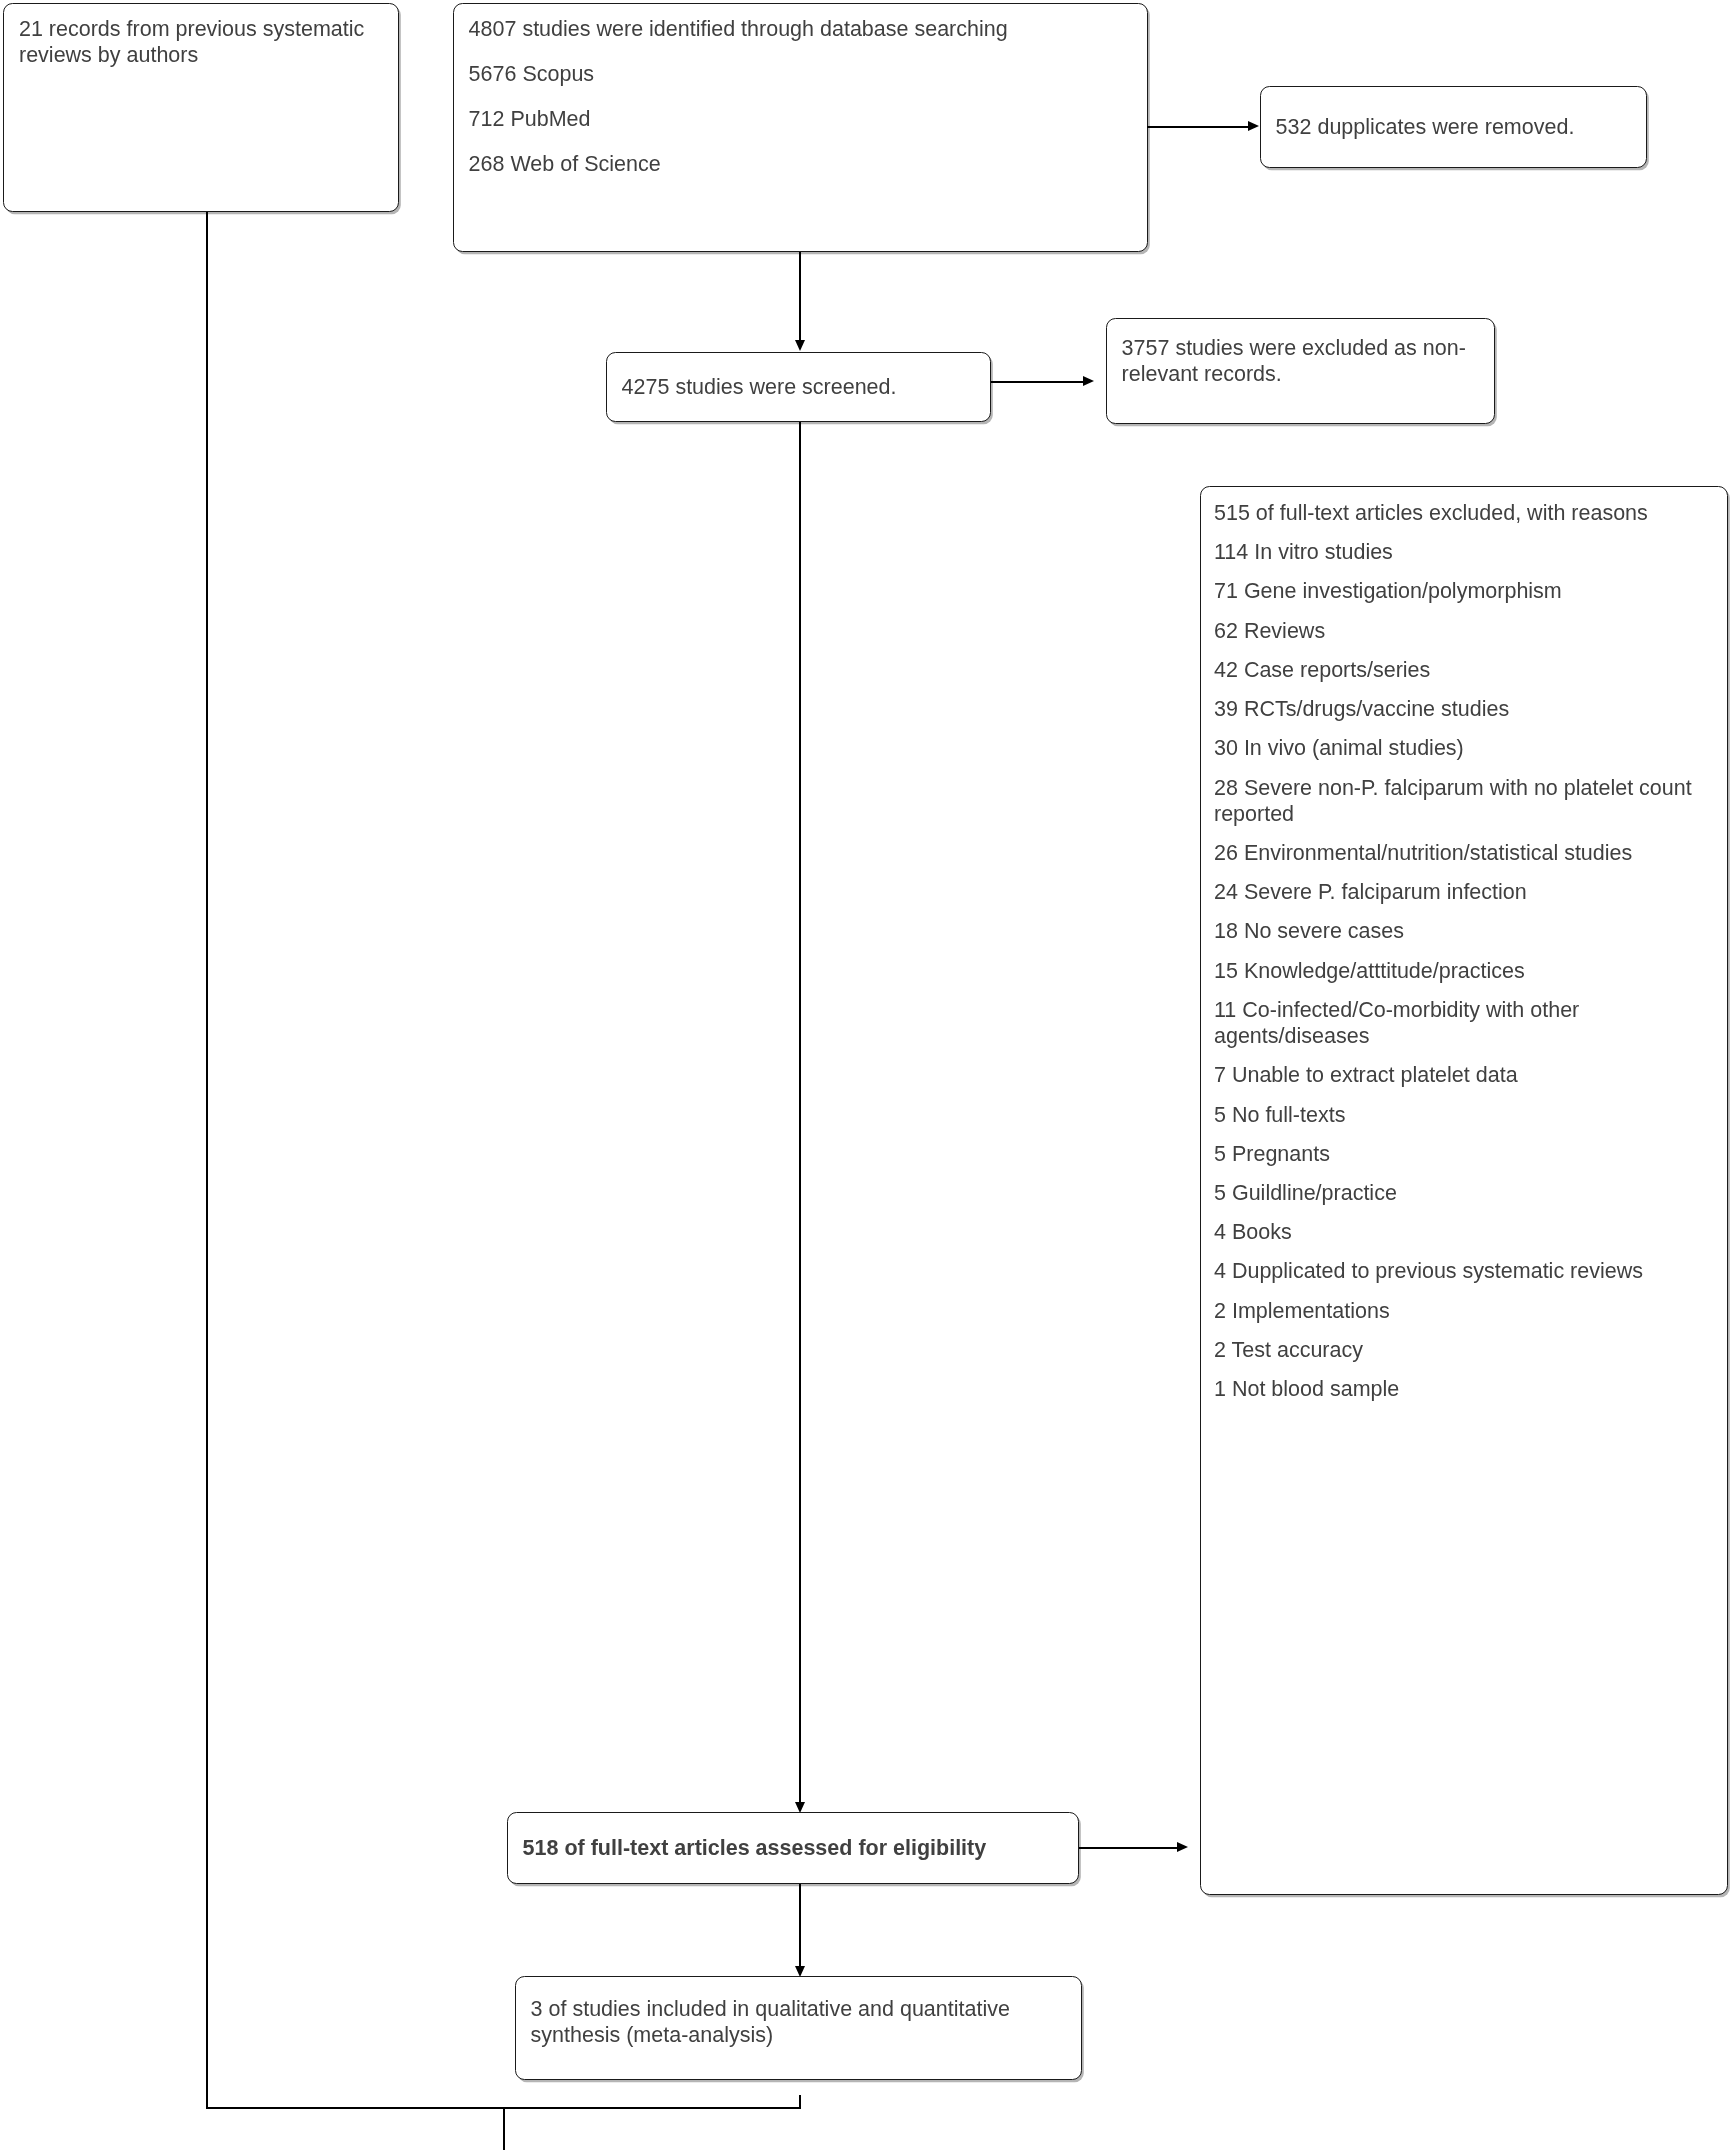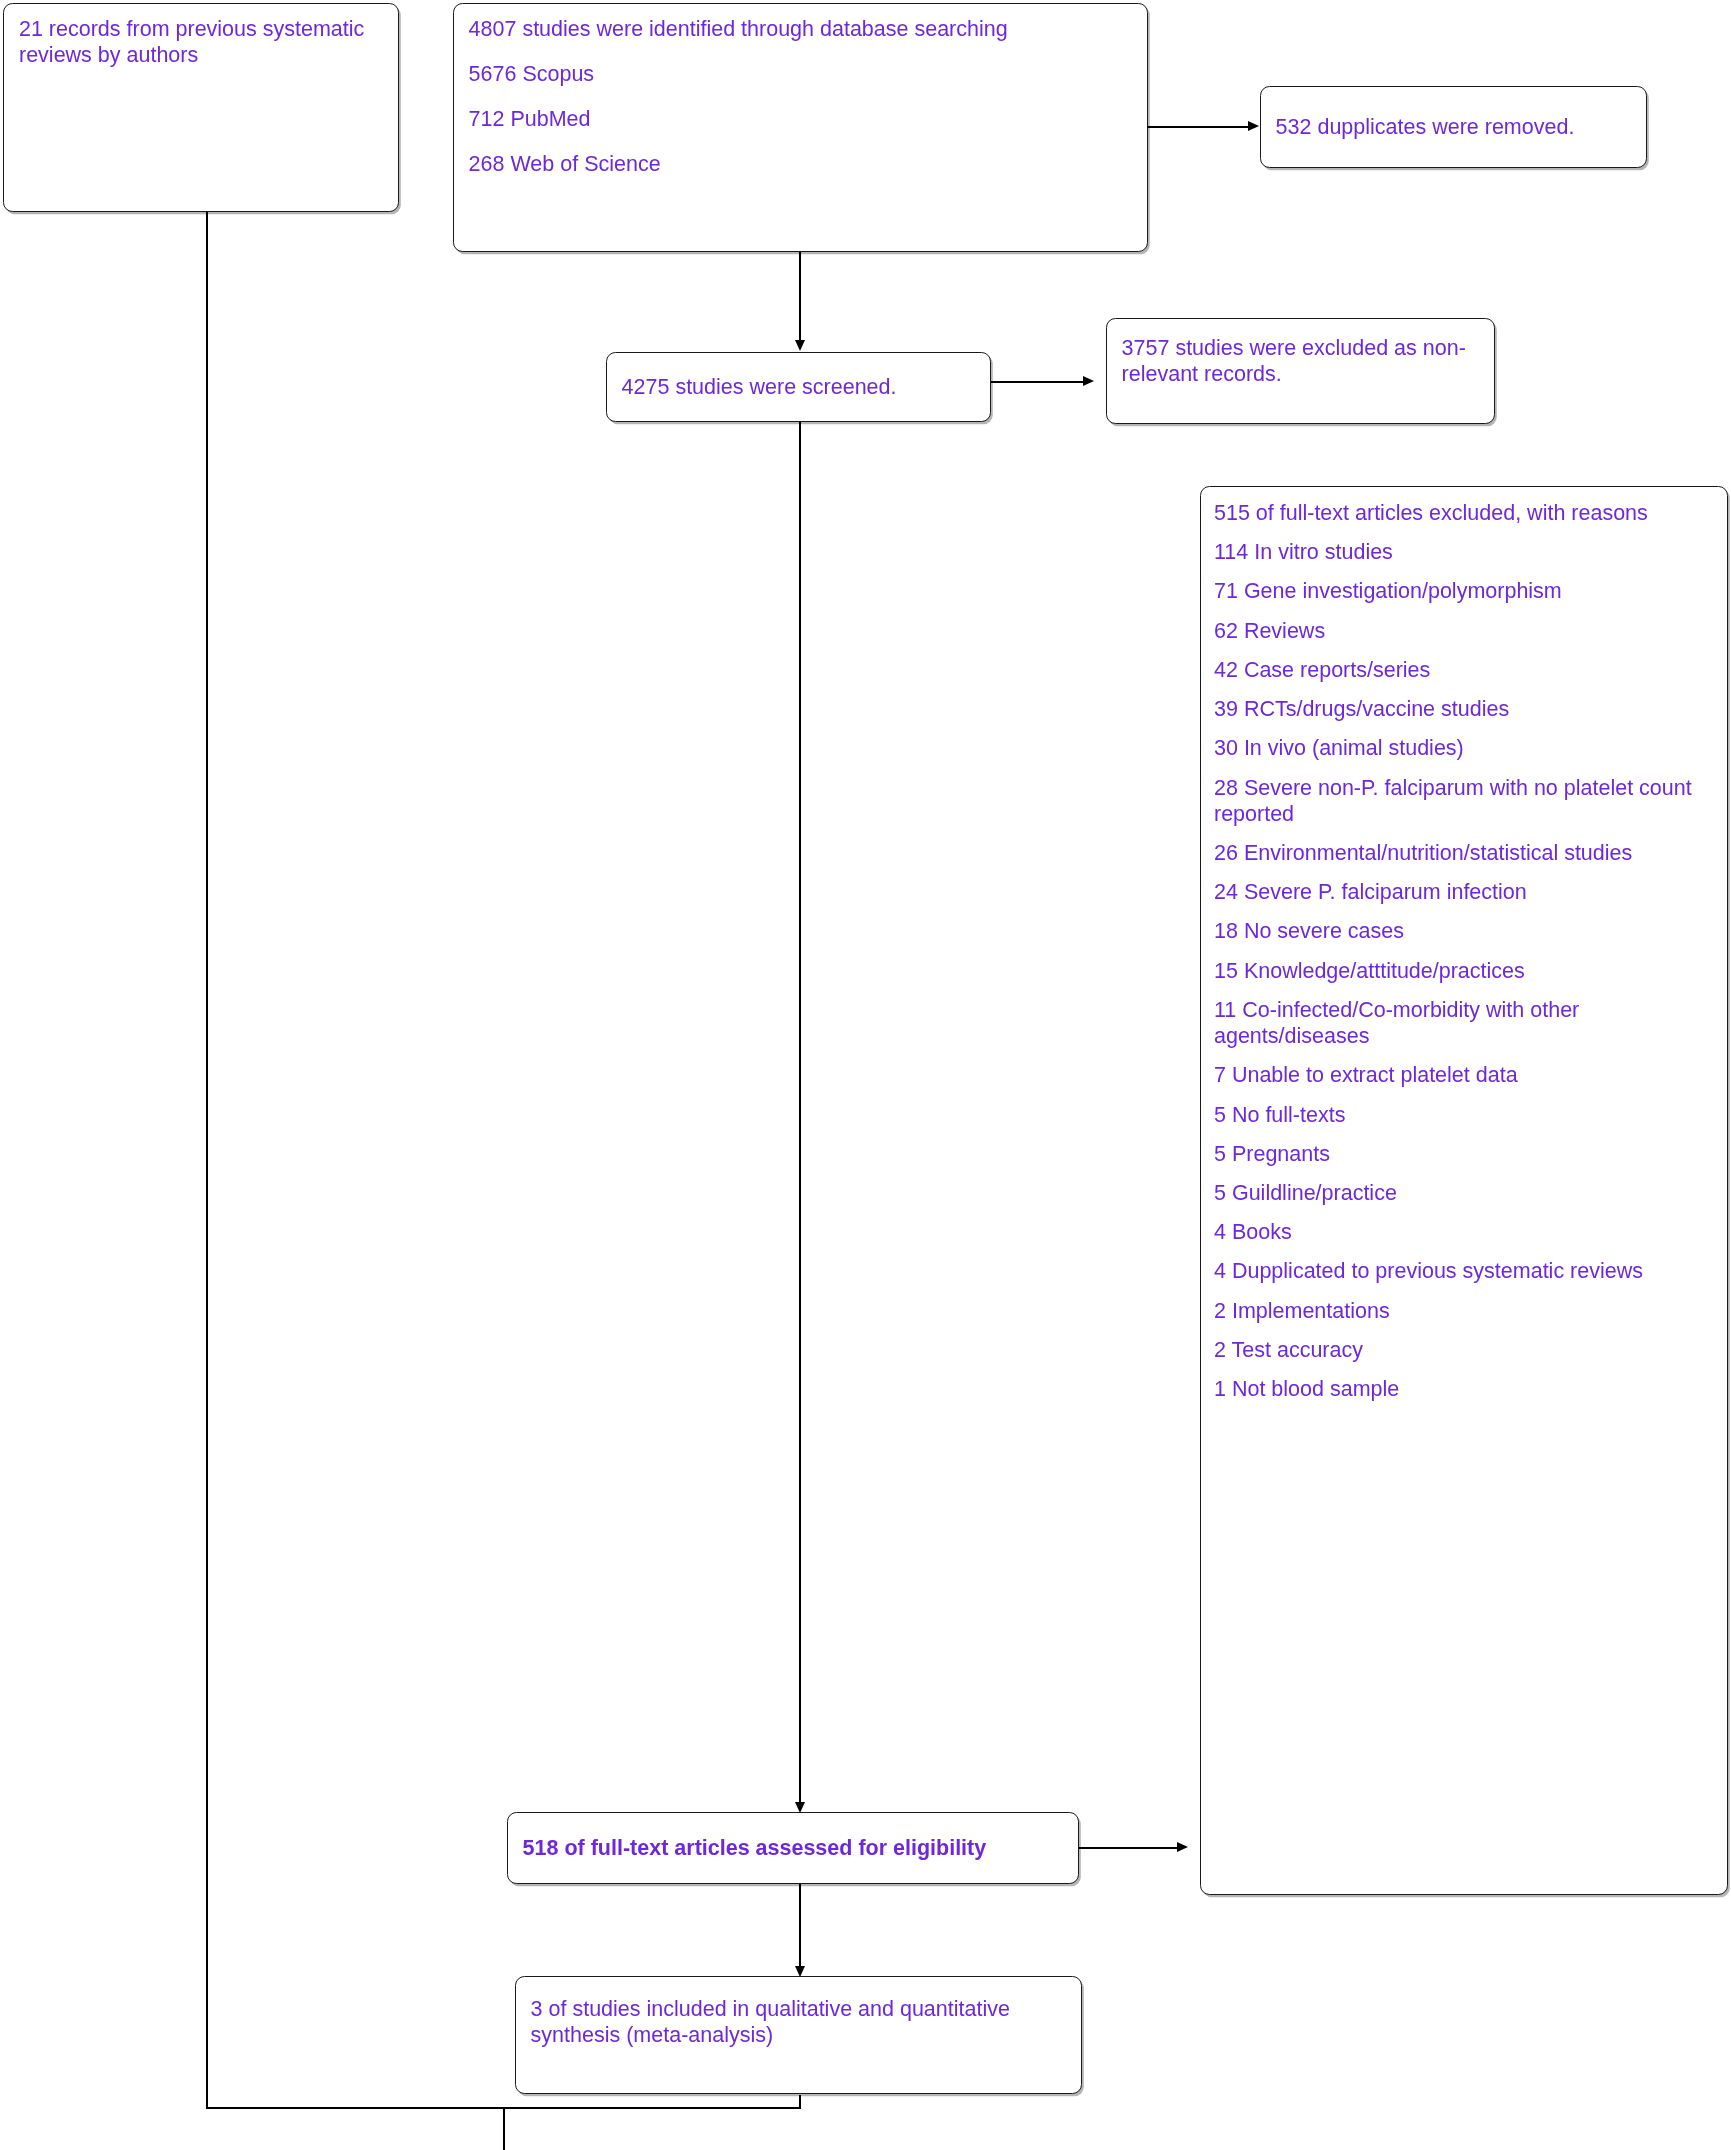--- a/index.html
+++ b/index.html
@@ -23,21 +23,21 @@
     border-radius: 9.5px;
     box-shadow: 2.2px 2.6px 0 -0.4px rgba(120,120,120,0.55);
   }
   .box-inner {
     padding: 11.2px 13px 11.2px 14.6px;
   }
   .line {
     position: absolute;
     margin: 0;
     padding: 0;
-    color: #6d28d9;
+    color: #404040;
     font-size: 21.5px;
     line-height: 1.22;
     white-space: pre-wrap;
   }
   .box p.line {
     position: static;
     margin: 0 0 19px 0;
   }
   .box p.line:last-child { margin-bottom: 0; }
   .tight p.line { margin-bottom: 13px; }
@@ -144,21 +144,21 @@
       <p class="line">518 of full-text articles assessed for eligibility</p>
     </div>
   </div>
 
   <div class="conn hline" style="left:1079px; top:1847px; width:99px;"></div>
   <div class="arrow-right" style="left:1177px; top:1842px;"></div>
 
   <div class="conn vline" style="left:799px; top:1884px; height:83px;"></div>
   <div class="arrow-down" style="left:795px; top:1966px;"></div>
 
-  <div class="box" style="left:515px; top:1976px; width:567px; height:118px;">
+  <div class="box" style="left:515px; top:1976px; width:567px; height:104px;">
     <div class="box-inner" style="padding-top:19px;">
       <p class="line">3 of studies included in qualitative and quantitative synthesis (meta-analysis)</p>
     </div>
   </div>
 
   <div class="conn vline" style="left:206px; top:212px; height:1896px;"></div>
   <div class="conn hline" style="left:206px; top:2107px; width:595px;"></div>
 
   <div class="conn vline" style="left:799px; top:2095px; height:14px;"></div>
 

